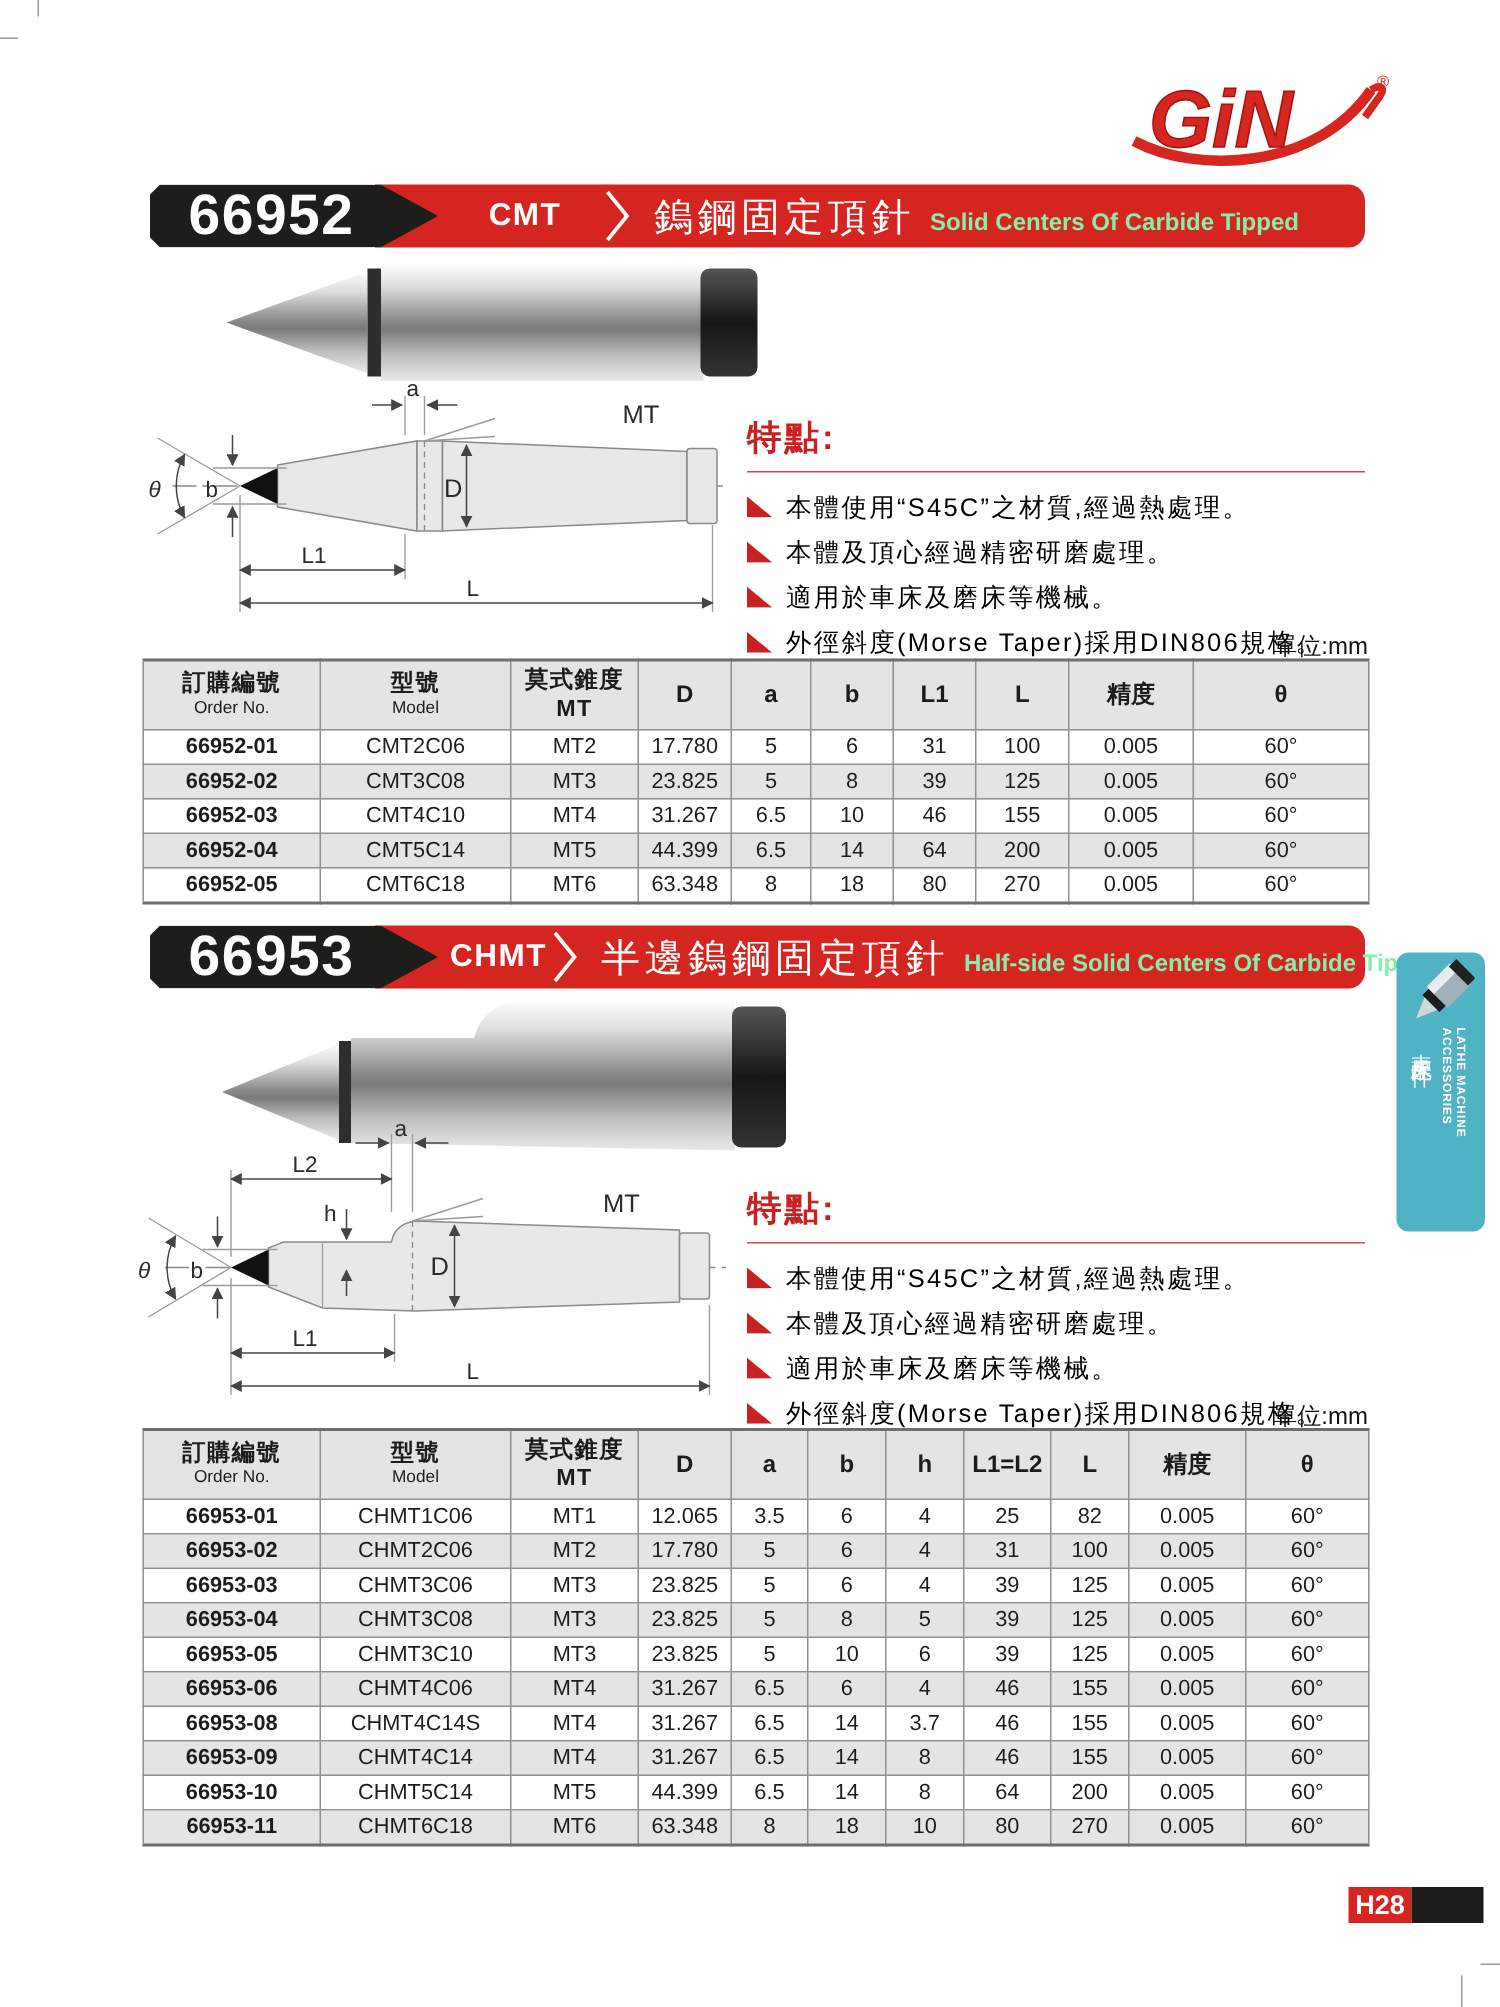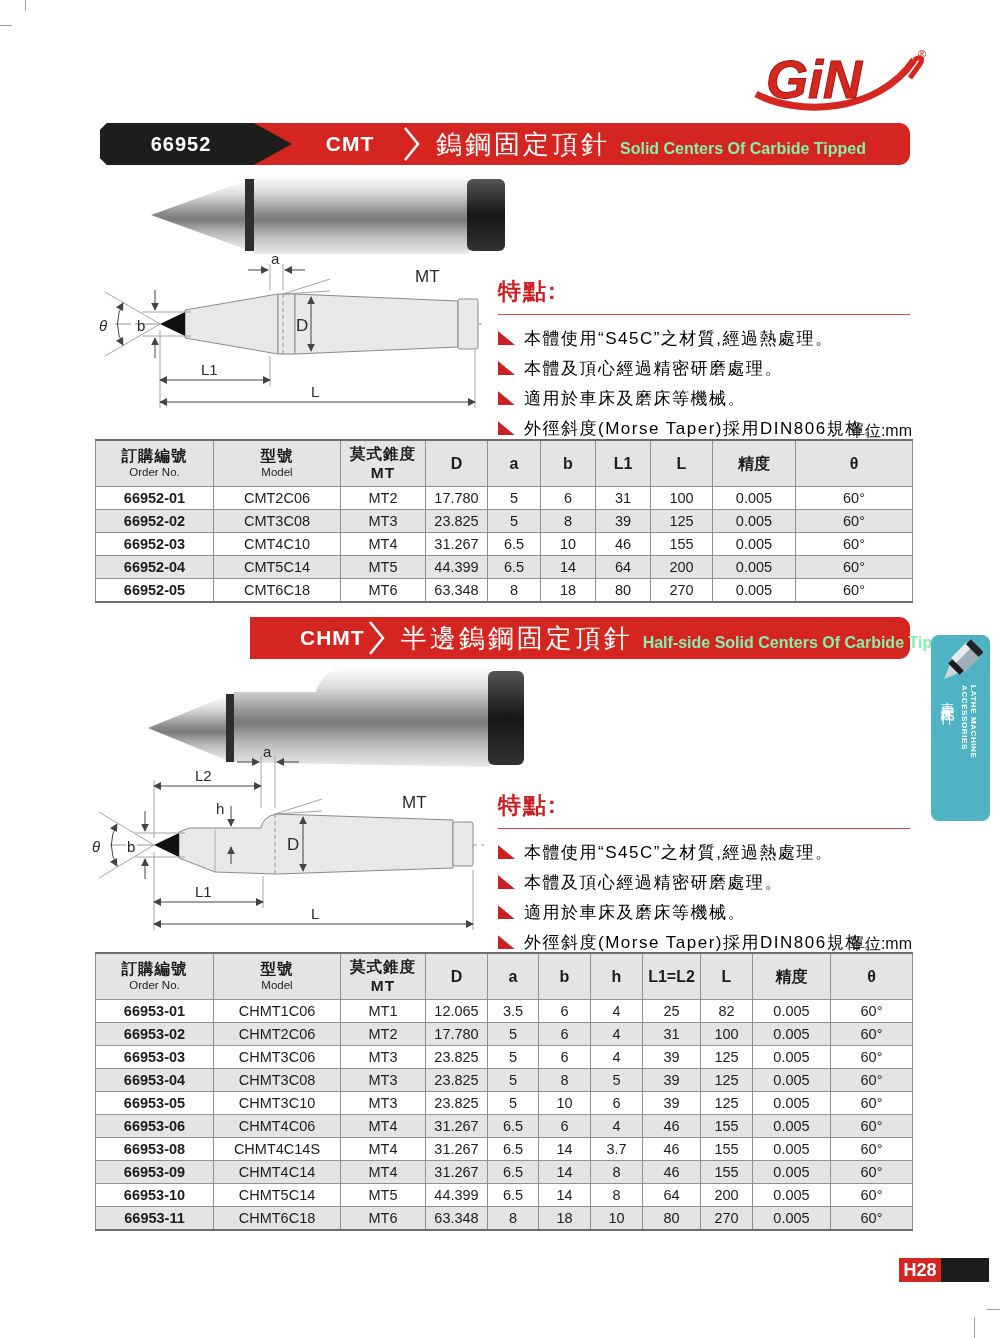--- a/index.html
+++ b/index.html
@@ -13,21 +13,21 @@
   .banner{position:absolute;left:100px;width:810px;height:42px;}
   .banner-red{position:absolute;left:150px;right:0;top:0;height:42px;background:#d42521;
               border-radius:0 11px 11px 0;display:flex;align-items:center;}
   .series{margin-left:50px;width:100px;text-align:center;color:#fff;font-size:21px;font-weight:bold;letter-spacing:1px;}
   .chev{margin-left:2px;flex:none;}
   .title-zh{margin-left:14px;color:#fff;font-size:26px;letter-spacing:3px;white-space:nowrap;}
   .title-en{margin-left:10px;padding-top:9px;color:#86efac;font-size:16px;font-weight:bold;white-space:nowrap;}
   .banner-badge{position:absolute;left:0;top:0;width:192px;height:42px;background:#1d1d1b;
                 clip-path:polygon(0 16%,3.5% 0,80% 0,100% 50%,80% 100%,3.5% 100%,0 84%);
                 display:flex;align-items:center;justify-content:center;padding-right:30px;box-sizing:border-box;}
-  .banner-badge span{color:#fff;font-size:20px;font-weight:800;letter-spacing:1px;}
+  .banner-badge span{color:#fff;font-size:38px;font-weight:800;letter-spacing:1px;}
   
   .photo,.diagram{position:absolute;}
   
   .features{position:absolute;width:412px;}
   .features-title{font-size:23px;font-weight:bold;color:#c92121;letter-spacing:2px;
                   border-bottom:1.5px solid #cc4a4a;padding-bottom:7px;margin-bottom:13px;}
   .feature-row{display:flex;align-items:flex-start;margin-bottom:8px;font-size:17px;color:#000000;
                letter-spacing:1.5px;line-height:1.3;}
   .tri{width:17px;height:14px;background:#c92121;clip-path:polygon(0 0,100% 100%,0 100%);
        margin:3px 9px 0 0;flex:none;}
@@ -279,20 +279,23 @@
   </div>
 
   <div class="banner" style="top:617px">
     <div class="banner-red">
       <span class="series">CHMT</span>
       <svg class="chev" width="20" height="36" viewBox="0 0 20 36">
         <polyline points="3,2 16,18 3,34" fill="none" stroke="#fff" stroke-width="2.5"></polyline>
       </svg>
       <span class="title-zh">半邊鎢鋼固定頂針</span>
       <span class="title-en">Half-side Solid Centers Of Carbide Tipped</span>
+    </div>
+    <div class="banner-badge">
+      <span>66953</span>
     </div>
   </div>
 
   <div id="side-tab">
     <svg class="tab-icon" width="44" height="48" viewBox="0 0 44 48">
       <g transform="rotate(-45 22 24)">
         <polygon points="-2,24 12,18 12,30" fill="#cfd6da"></polygon>
         <rect x="12" y="16" width="6" height="16" fill="#1b1b1b"></rect>
         <rect x="18" y="14" width="22" height="20" fill="#9fb0b8"></rect>
         <rect x="18" y="14" width="22" height="7" fill="#e6edf0"></rect>

